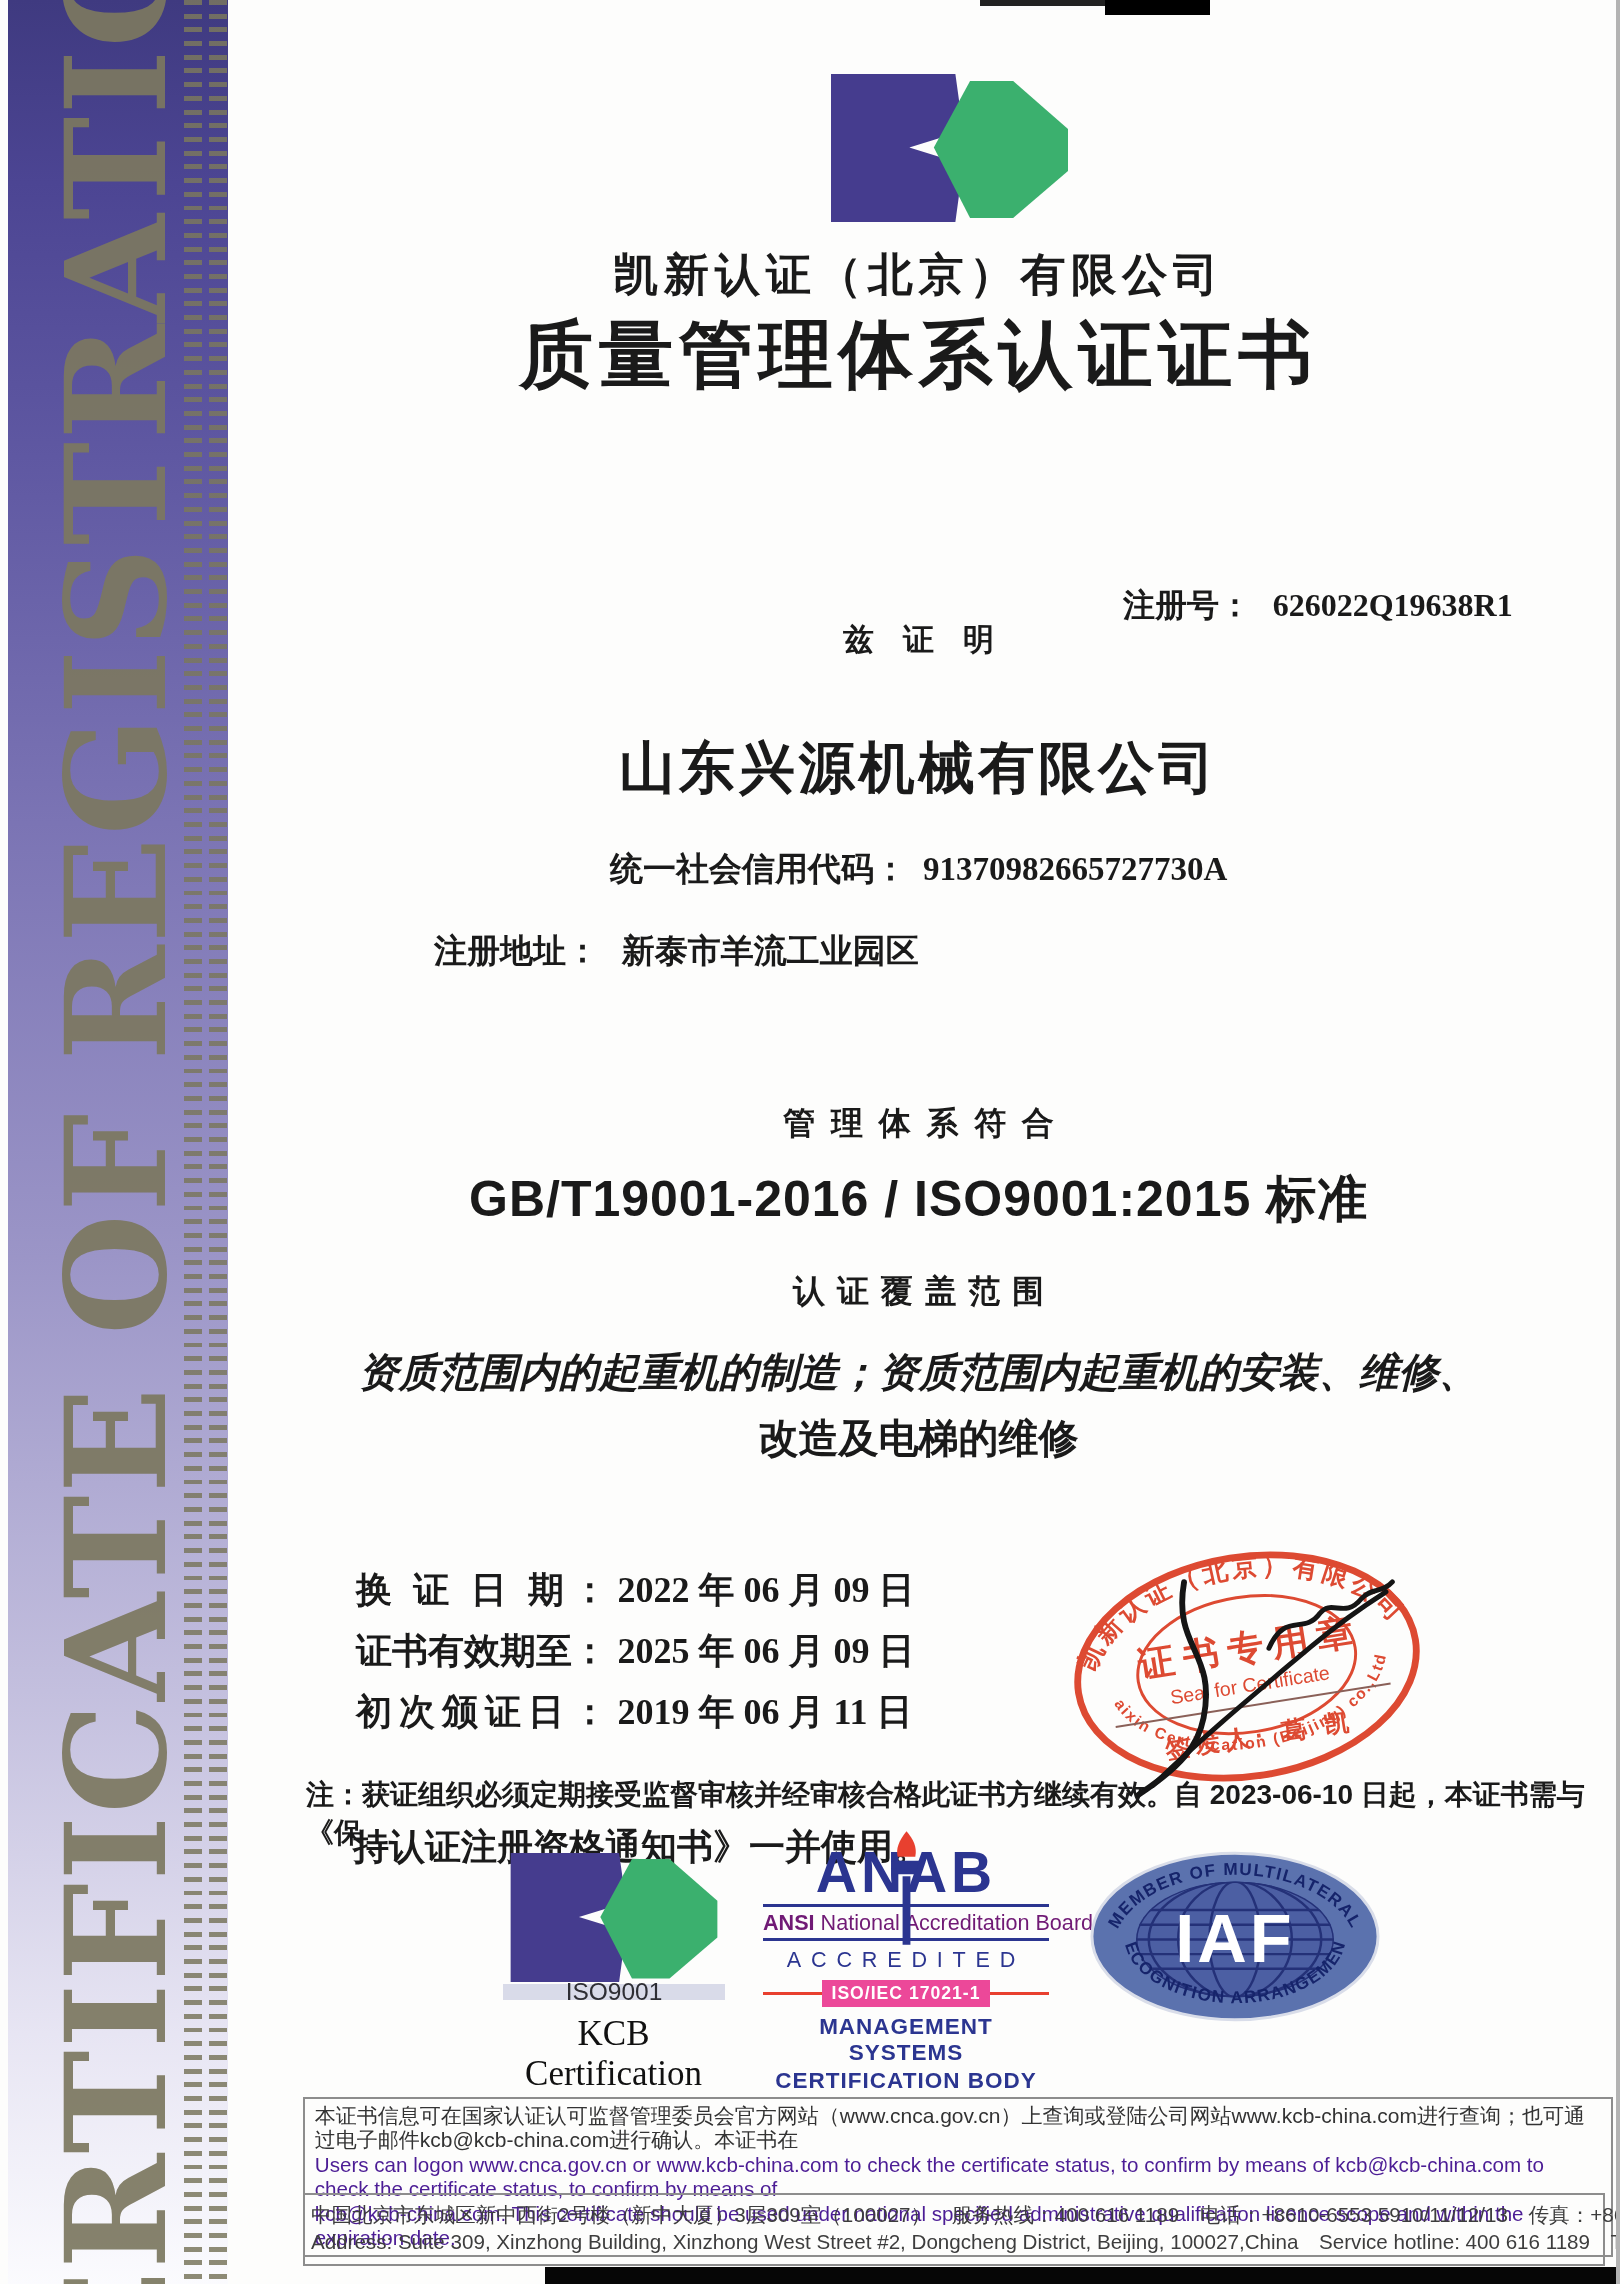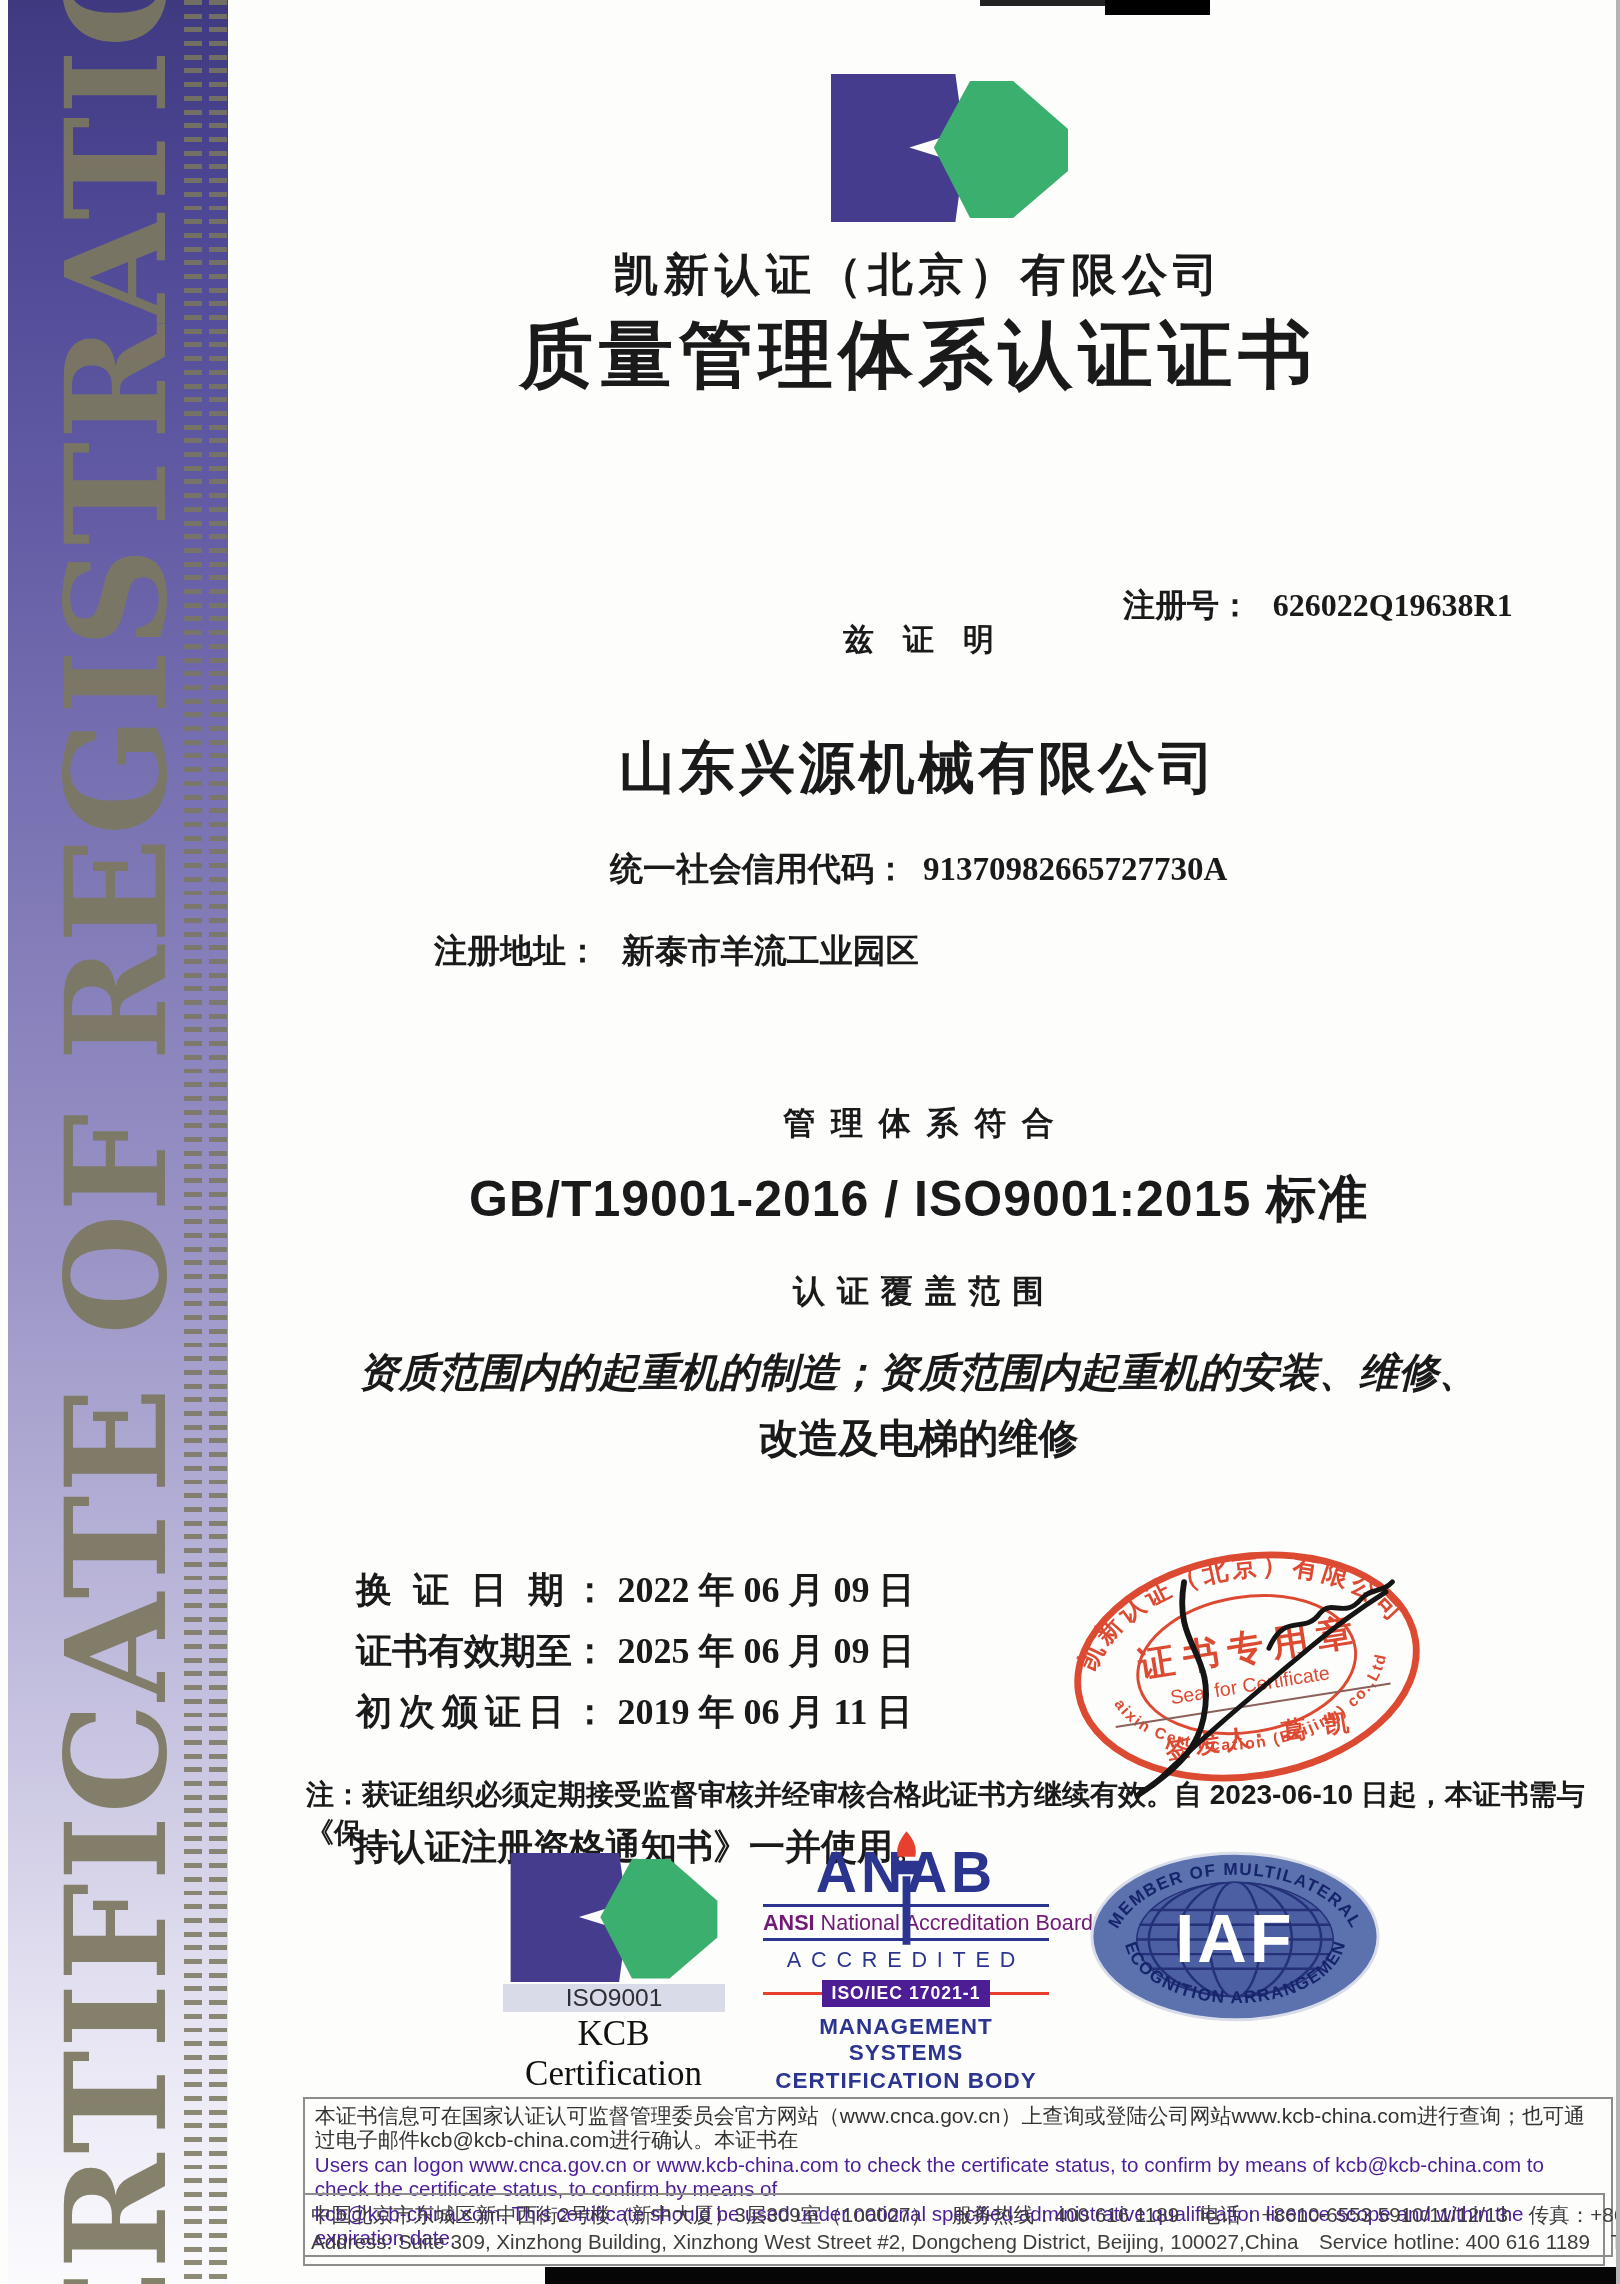--- a/index.html
+++ b/index.html
@@ -38,34 +38,34 @@
   .daterow{position:absolute;left:356px;font-size:36px;font-weight:700;white-space:nowrap;}
   .daterow .dlabel{display:inline-block;width:208px;text-align:justify;text-align-last:justify;vertical-align:top;}
   .daterow .dcolon{display:inline-block;margin:0 9.8px 0 7.8px;}
   .note1{top:1776px;left:306px;font-size:28px;font-weight:700;}
   .note2{top:1823px;left:353px;font-size:36px;font-weight:700;}
   
   .seal{position:absolute;left:1051px;top:1517px;width:392px;height:299px;
         transform:rotate(-9deg);z-index:5;}
   
   .kcb-mark{position:absolute;left:503px;top:1853px;width:222px;height:129px;}
-  .iso-band{position:absolute;left:503px;top:1984px;width:222px;height:28px;background:#d9dbe9;
+  .iso-band{position:absolute;left:503px;top:1984px;width:222px;height:16px;background:#d9dbe9;
       display:flex;align-items:center;justify-content:center;
       font-family:"Liberation Sans",sans-serif;font-size:24.5px;color:#2e2e34;}
   .kcb-name{position:absolute;left:488px;top:2014px;width:251px;text-align:center;
       font-size:35px;font-family:"Liberation Serif",serif;color:#111;}
   .anab{position:absolute;left:763px;top:1843px;width:286px;text-align:center;
       font-family:"Liberation Sans",sans-serif;color:#2b3590;}
   .anab .word{font-size:57px;font-weight:800;letter-spacing:3.9px;line-height:59px;}
   .anab .rule{height:2.9px;background:#2b3590;margin:2px 0 2.9px 0;}
   .anab .ansi{font-size:21.6px;color:#701a75;white-space:nowrap;}
   .anab .accr{font-size:21.6px;letter-spacing:9.8px;margin-top:5.9px;color:#2b3590;}
   .anab .redline{position:relative;height:26.5px;margin-top:7.8px;}
   .anab .redline:before{content:"";position:absolute;left:0;right:0;top:11.8px;height:2.9px;background:#e8402f;}
-  .anab .redbox{position:relative;display:inline-block;background:#4c1d95;color:#fff;
+  .anab .redbox{position:relative;display:inline-block;background:#ec4899;color:#fff;
       font-size:17.6px;font-weight:700;padding:2.9px 9.8px;letter-spacing:1px;}
   .anab .mgmt{font-size:22.5px;font-weight:700;letter-spacing:1px;margin-top:6.9px;}
   .torch{position:absolute;left:121px;top:-11.8px;}
   .iaf{position:absolute;left:1090px;top:1851px;width:290px;height:171px;}
   
   .fbox1{position:absolute;left:303px;top:2097px;width:1286px;border:2px solid #8d8d8d;
       padding:4.9px 9.8px 3.9px 9.8px;font-family:"Liberation Sans",sans-serif;}
   .fbox1 .zh{font-size:21px;color:#333;line-height:24.5px;}
   .fbox1 .en{font-size:20.6px;color:#4c1d95;line-height:24.5px;}
   .fbox2{position:absolute;left:303px;top:2193px;width:1286px;border:2px solid #8d8d8d;

